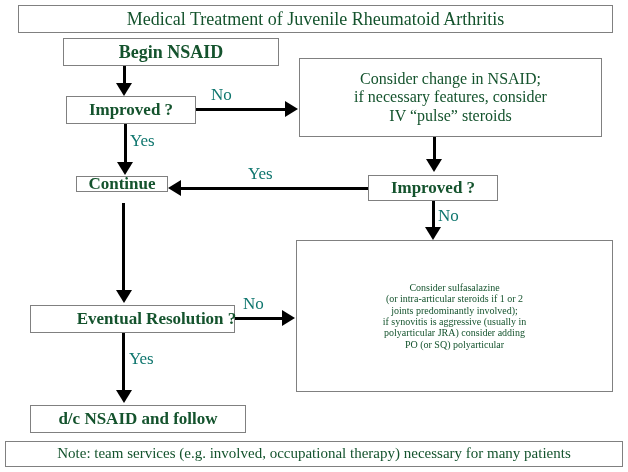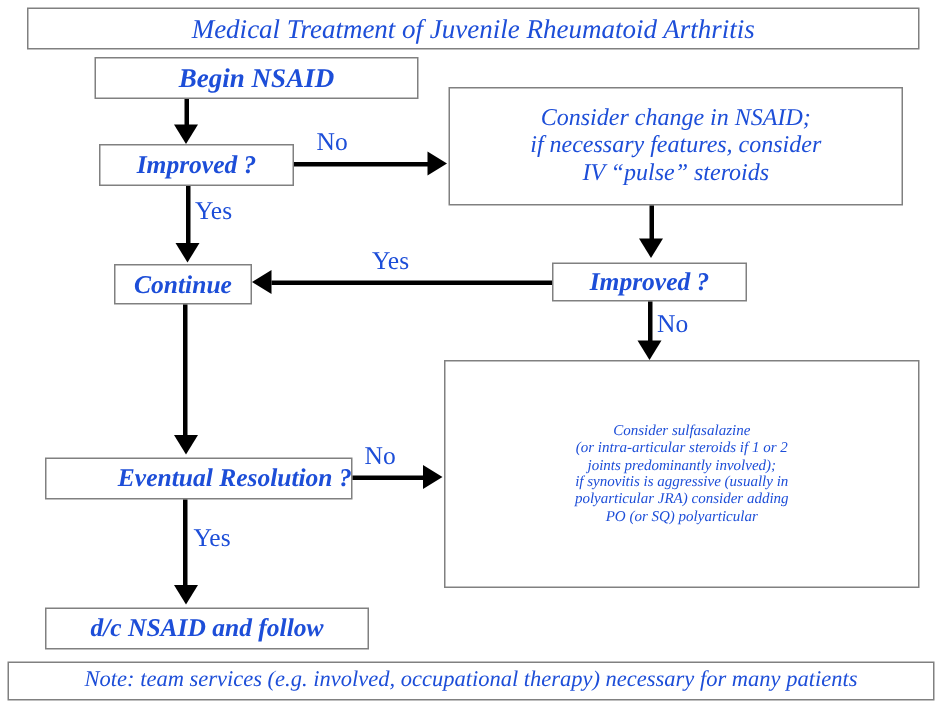--- a/index.html
+++ b/index.html
@@ -22,31 +22,30 @@
     position: absolute;
     box-sizing: border-box;
     border: 1px solid #808080;
     background: #ffffff;
     display: flex;
     flex-direction: column;
     align-items: center;
     justify-content: center;
     text-align: center;
     line-height: 1.14;
-    color: #1d4ed8;
-    font-style: italic;
+    color: #14532d;
   }
   .box .ln { display: block; white-space: nowrap; }
 
   
   #title-box      { left: 18px;  top: 5px;   width: 595px; height: 28px; font-size: 18px; }
   #begin-box      { left: 30px;  top: 38px;  width: 216px; height: 28px; font-size: 18px; font-weight: bold; margin-left: 33px; }
   #improved1-box  { left: 66px;  top: 96px;  width: 130px; height: 28px; font-size: 17px; font-weight: bold; }
   #nsaid-box      { left: 299px; top: 58px;  width: 303px; height: 79px; font-size: 16px; }
-  #continue-box   { left: 76px;  top: 176px; width: 92px;  height: 27px; font-size: 17px; font-weight: bold; }
+  #continue-box   { left: 76px;  top: 176px; width: 92px;  height: 16px; font-size: 17px; font-weight: bold; }
   #improved2-box  { left: 368px; top: 175px; width: 130px; height: 26px; font-size: 17px; font-weight: bold; }
   #sulfa-box      { left: 296px; top: 240px; width: 317px; height: 152px; font-size: 10px; }
   #eventual-box   { left: 30px;  top: 305px; width: 205px; height: 28px; font-size: 17px; font-weight: bold; padding-left: 48px; }
   #dc-box         { left: 30px;  top: 405px; width: 216px; height: 28px; font-size: 17px; font-weight: bold; }
   #note-box       { left: 5px;   top: 441px; width: 618px; height: 26px; font-size: 15px; }
 
   
   .vline {
     position: absolute;
     width: 3px;
@@ -74,21 +73,21 @@
   .arrow-left {
     position: absolute;
     width: 0; height: 0;
     border-top: 8px solid transparent;
     border-bottom: 8px solid transparent;
     border-right: 13px solid #000000;
   }
   .edge-label {
     position: absolute;
     font-size: 17px;
-    color: #1d4ed8;
+    color: #0f766e;
     white-space: nowrap;
     font-family: "Liberation Serif", "DejaVu Serif", serif;
   }
 </style>
 </head>
 <body>
 
 <div id="canvas">
 
   <div class="box" id="title-box">

